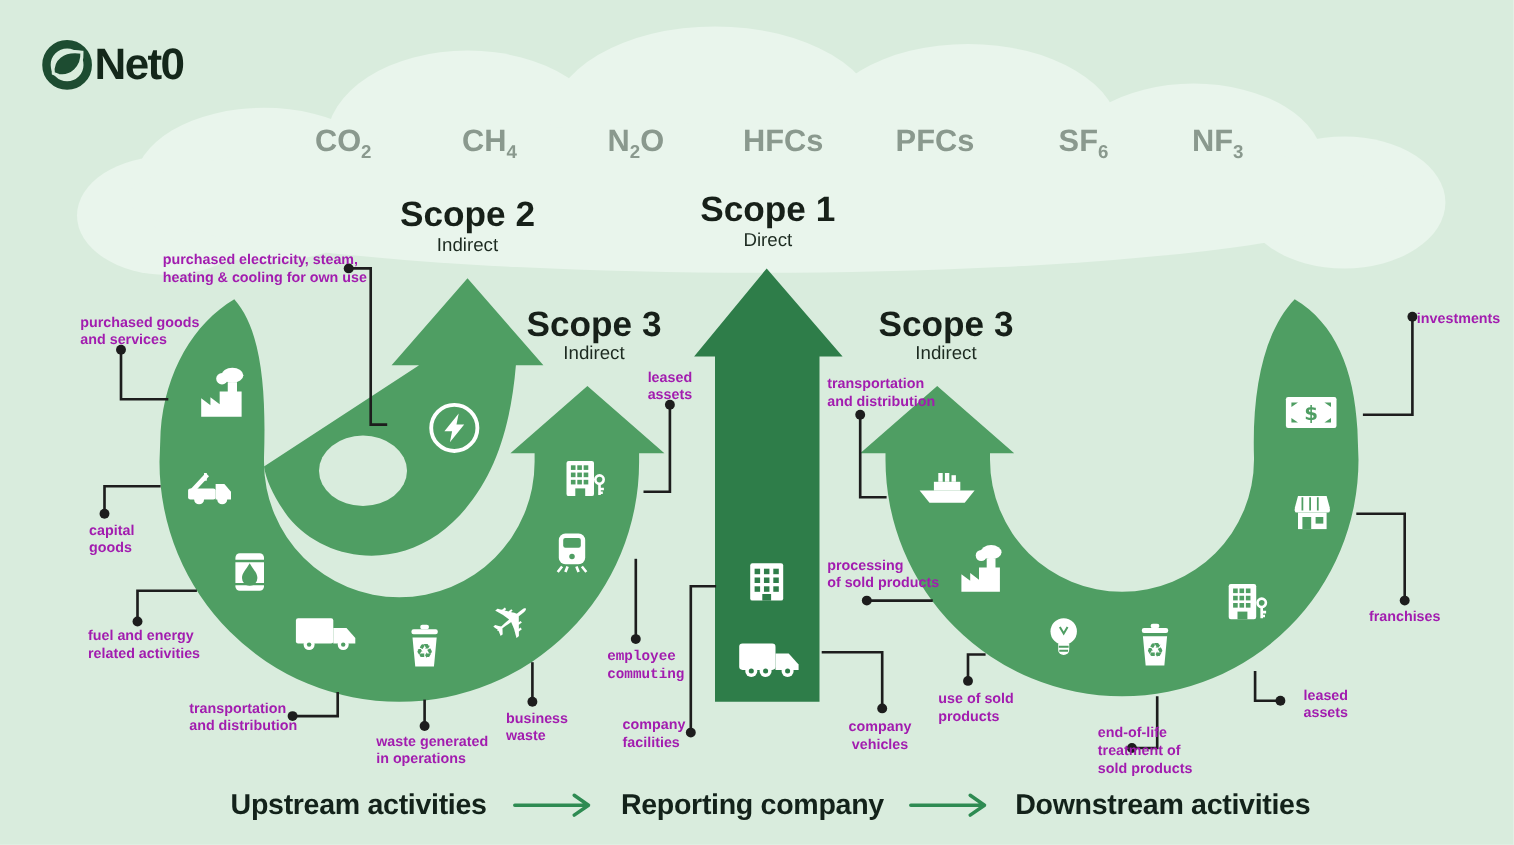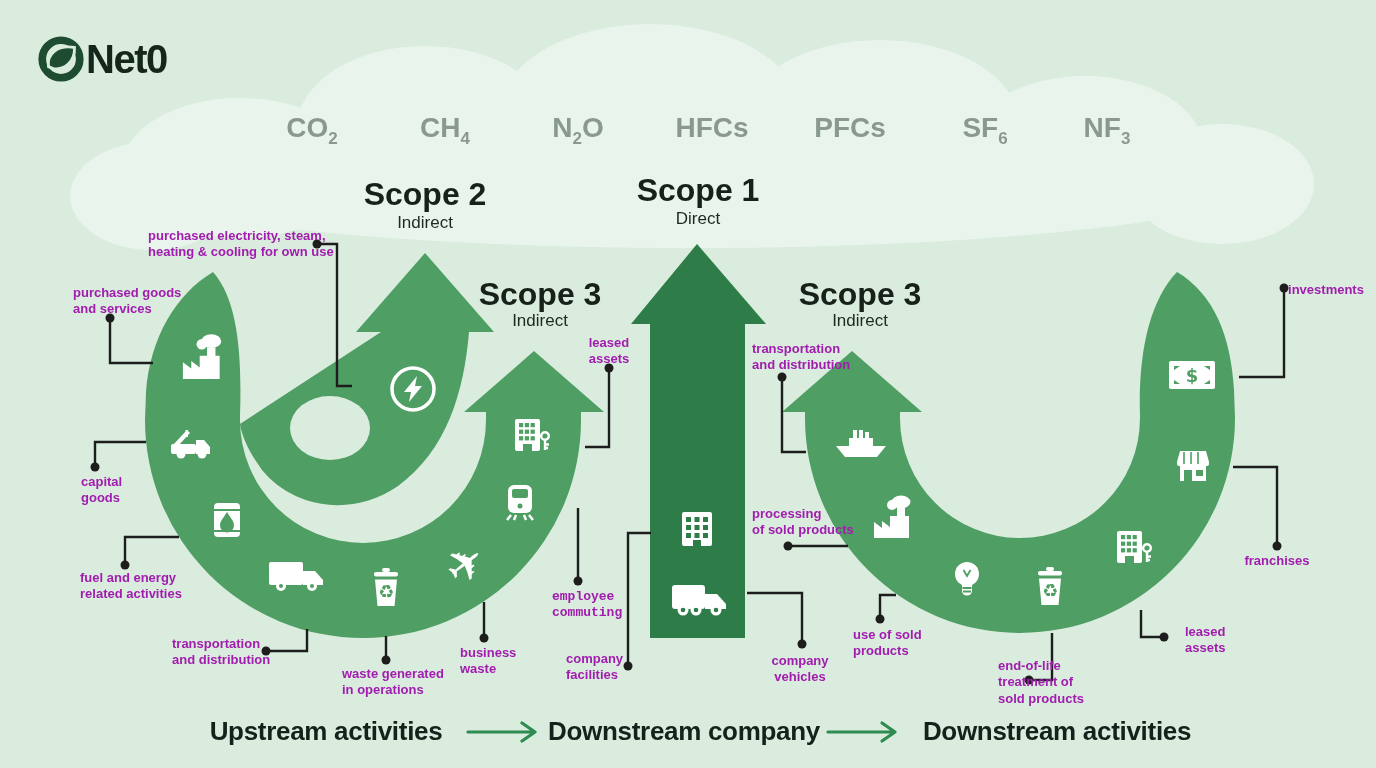--- a/index.html
+++ b/index.html
@@ -306,16 +306,16 @@
       <div class="callout" style="left: 957px; top: 658px; margin-left: 41px;">end-of-life
 treatment of
 sold products</div>
       <div class="callout center" style="left: 1326px; top: 266px; margin-top: 16px;">investments</div>
       <div class="callout center" style="left: 1277px; top: 553px;">franchises</div>
       <div class="callout" style="left: 1185px; top: 624px;">leased
 assets</div>
     </div>
 
 <div class="footer-label" style="left:326px;top:716px">Upstream activities</div>
-<div class="footer-label" style="left:684px;top:716px">Downstream company</div>
+<div class="footer-label" style="left:684px;top:716px">Reporting company</div>
 <div class="footer-label" style="left:1057px;top:716px">Downstream activities</div>
 
 </div>
 
 </body></html>

